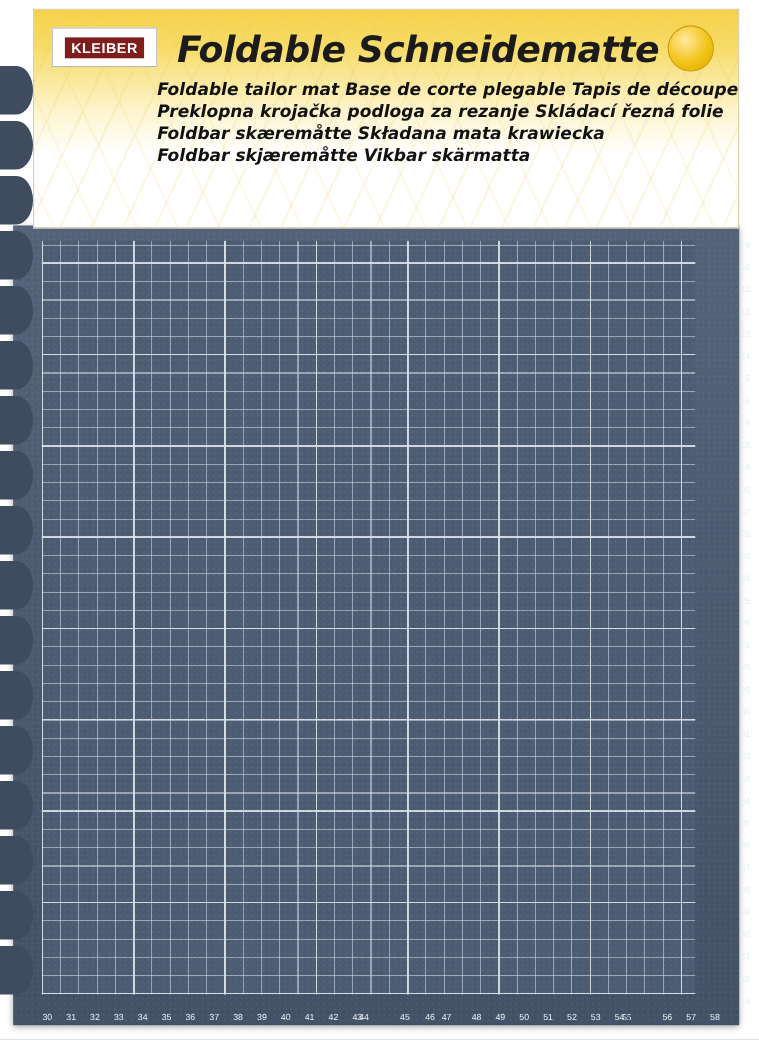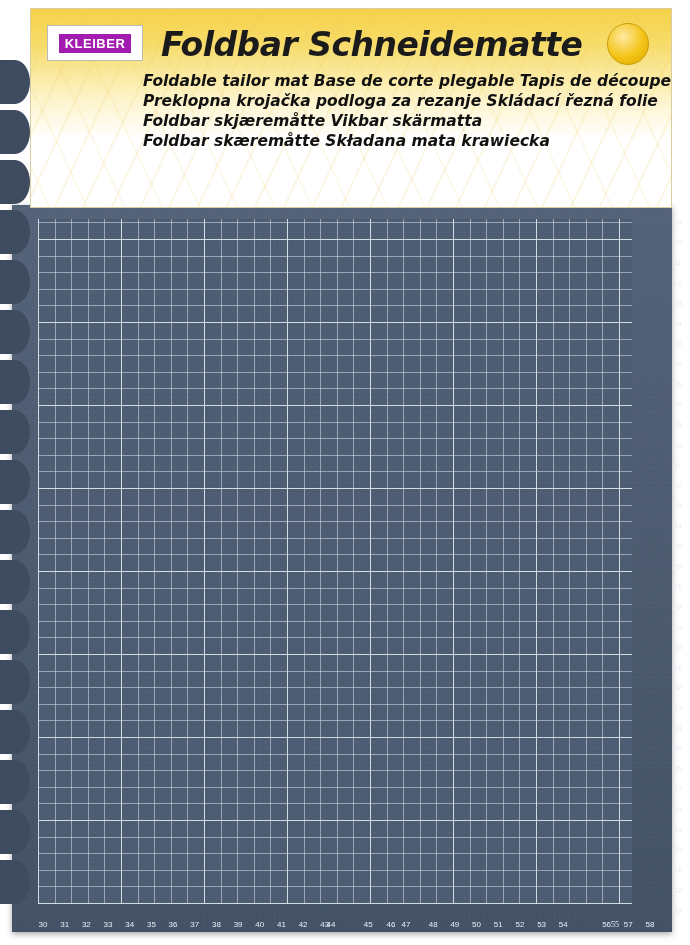--- a/index.html
+++ b/index.html
@@ -156,21 +156,21 @@
     top: 16px;
     width: 94px;
     height: 34px;
     background: #ffffff;
     border: 1px solid #b9b9b9;
     display: flex;
     align-items: center;
     justify-content: center;
   }
   .brand-logo .brand-red {
-    background: #a21caf;
+    background: #7f1d1d;
     color: #ffffff;
     font-weight: bold;
     font-size: 13px;
     letter-spacing: 0.5px;
     padding: 2px 6px;
     font-family: "Liberation Sans", sans-serif;
   }
 
   .title-main {
     position: absolute;
@@ -336,40 +336,40 @@
       <span style="left: 325.175px;">45</span>
       <span style="left: 348px;">46</span>
       <span style="left: 363px;">47</span>
       <span style="left: 390.21px;">48</span>
       <span style="left: 411.888px;">49</span>
       <span style="left: 433.566px;">50</span>
       <span style="left: 455.245px;">51</span>
       <span style="left: 476.923px;">52</span>
       <span style="left: 498.601px;">53</span>
       <span style="left: 520.28px;">54</span>
-      <span style="left: 572px; font-family: Liberation Serif, serif;">55</span>
+      <span style="left: 527px; font-family: Liberation Serif, serif;">55</span>
       <span style="left: 563.636px;">56</span>
       <span style="left: 585.315px;">57</span>
       <span style="left: 606.993px;">58</span>
     </div>
 
   <div class="header-card">
     <div class="header-inner">
 
       <div class="brand-logo">
         <span class="brand-red">KLEIBER</span>
       </div>
 
-      <div class="title-main">Foldbar Schneidematte</div>
+      <div class="title-main">Foldable Schneidematte</div>
 
       <div class="yellow-dot"></div>
 
       <div class="lang-list">
         <div class="lang-row">Foldable tailor mat   Base de corte plegable   Tapis de découpe pliable</div>
         <div class="lang-row">Preklopna krojačka podloga za rezanje   Skládací řezná folie</div>
+        <div class="lang-row">Foldbar skæremåtte   Składana mata krawiecka</div>
         <div class="lang-row">Foldbar skjæremåtte   Vikbar skärmatta</div>
-        <div class="lang-row">Foldbar skæremåtte   Składana mata krawiecka</div>
       </div>
 
 
     </div>
   </div>
 </div>
 
 </body></html>

